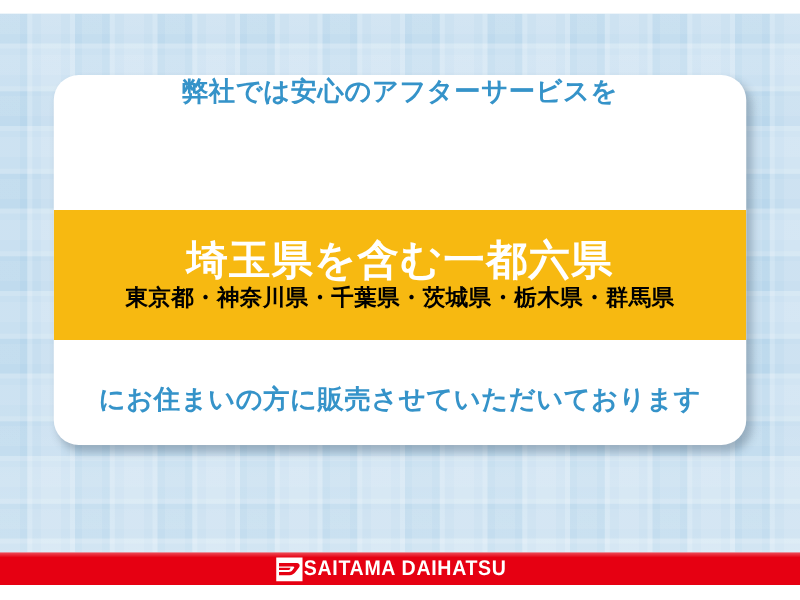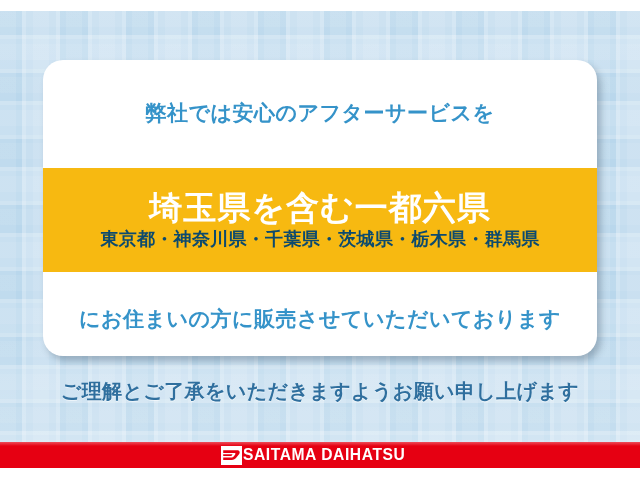--- a/index.html
+++ b/index.html
@@ -87,21 +87,20 @@
     overflow: hidden;
     display: flex;
     flex-direction: column;
   }
 
   .card-top {
     flex: 0 0 108px;
     display: flex;
     flex-direction: column;
     align-items: center;
-    justify-content: center;
     gap: 4px;
   }
 
   .line-blue {
     color: #3593c9;
     font-size: 21px;
     font-weight: 700;
     letter-spacing: 0.5px;
     line-height: 1.30;
     white-space: nowrap;
@@ -121,21 +120,21 @@
   .band-headline {
     color: #ffffff;
     font-size: 33px;
     font-weight: 700;
     letter-spacing: 1px;
     line-height: 1.12;
     white-space: nowrap;
   }
 
   .band-subline {
-    color: #0c4a6e;
+    color: #000000;
     font-size: 18px;
     font-weight: 700;
     letter-spacing: 0.3px;
     line-height: 1.15;
     white-space: nowrap;
   }
 
   .card-bottom {
     flex: 1 1 auto;
     display: flex;
@@ -242,21 +241,20 @@
       <div class="band-headline">埼玉県を含む一都六県</div>
       <div class="band-subline">東京都・神奈川県・千葉県・茨城県・栃木県・群馬県</div>
     </div>
 
     <div class="card-bottom">
       <div class="line-blue">にお住まいの方に販売させていただいております</div>
     </div>
 
   </div>
 
-  <div class="closing-line">ご理解とご了承をいただきますようお願い申し上げます</div>
 
   <div class="brand-bar">
     <span class="brand-logo">
       <svg width="19" height="15" viewBox="0 0 19 15" aria-hidden="true">
         <path d="M1.2 2.3 L15.0 2.3 C17.6 2.3 18.4 4.2 17.2 5.9 L14.4 9.6 C13.3 11.1 11.6 12.1 9.6 12.1 L1.2 12.1 L1.2 9.5 L9.0 9.5 C10.4 9.5 11.3 9.0 11.9 8.2 L13.2 6.4 C13.7 5.7 13.4 5.1 12.5 5.1 L1.2 5.1 Z" fill="#e60012"></path>
         <path d="M1.2 6.2 L10.6 6.2 L9.4 7.9 L1.2 7.9 Z" fill="#e60012"></path>
       </svg>
     </span>
     <span class="brand-text">SAITAMA DAIHATSU</span>
   </div>

